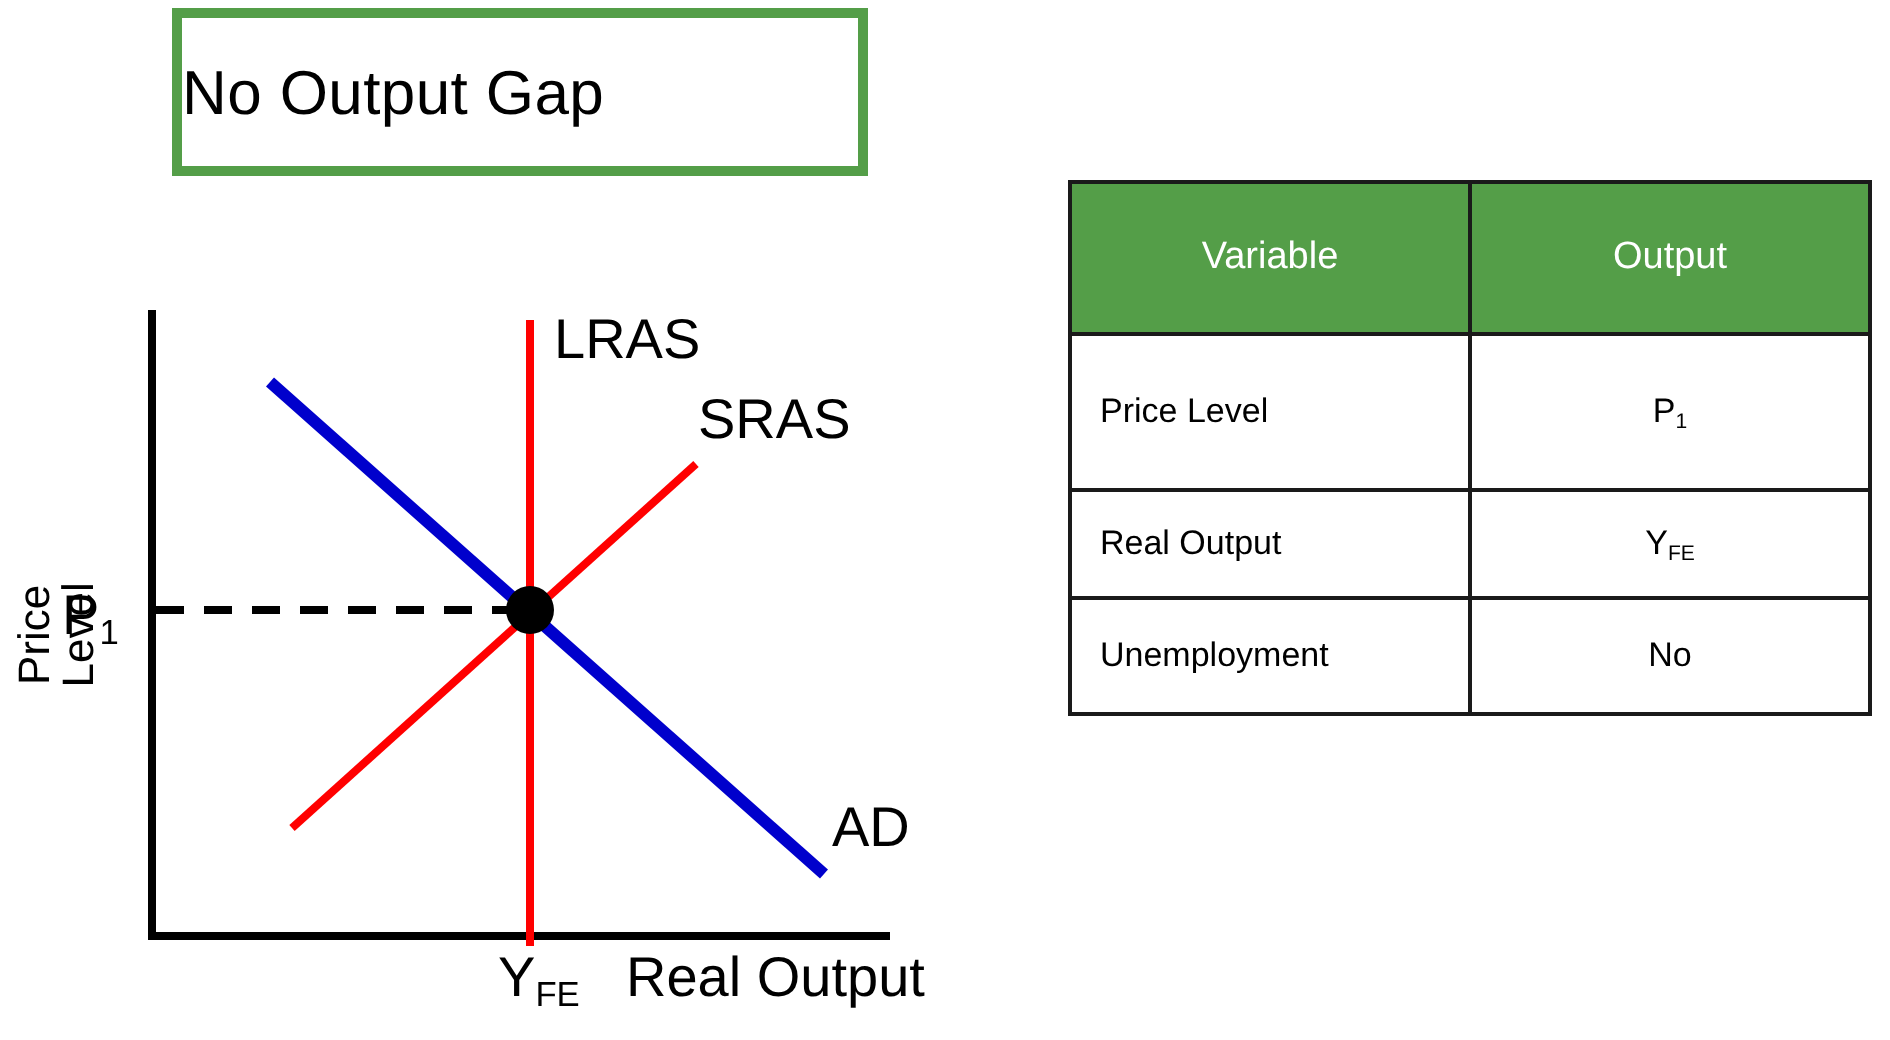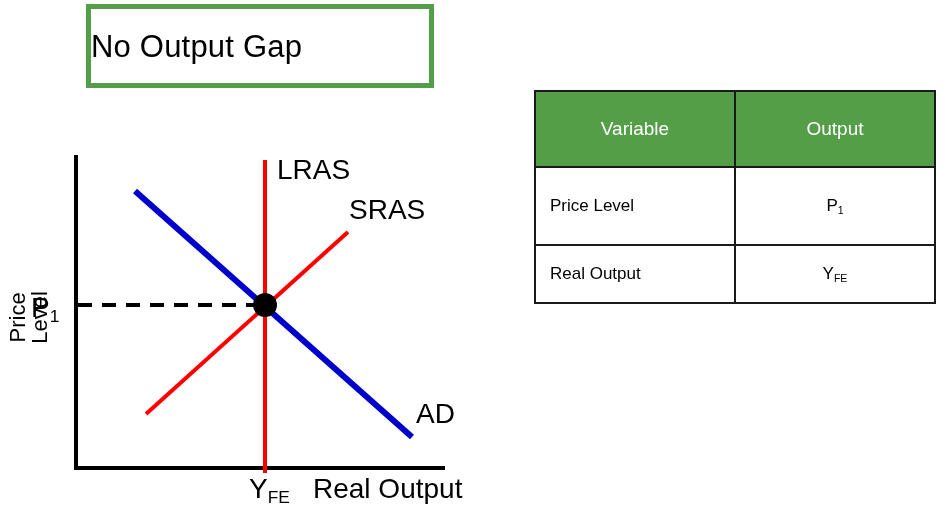--- a/index.html
+++ b/index.html
@@ -169,14 +169,18 @@
   </thead>
   <tbody>
     <tr>
       <td class="var-cell">Price Level</td>
       <td class="out-cell"><span>P</span><sub>1</sub></td>
     </tr>
     <tr>
       <td class="var-cell">Real Output</td>
       <td class="out-cell"><span>Y</span><sub>FE</sub></td>
     </tr>
+    <tr>
+      <td class="var-cell">Unemployment</td>
+      <td class="out-cell">No</td>
+    </tr>
   </tbody>
 </table>
 
 </body></html>

